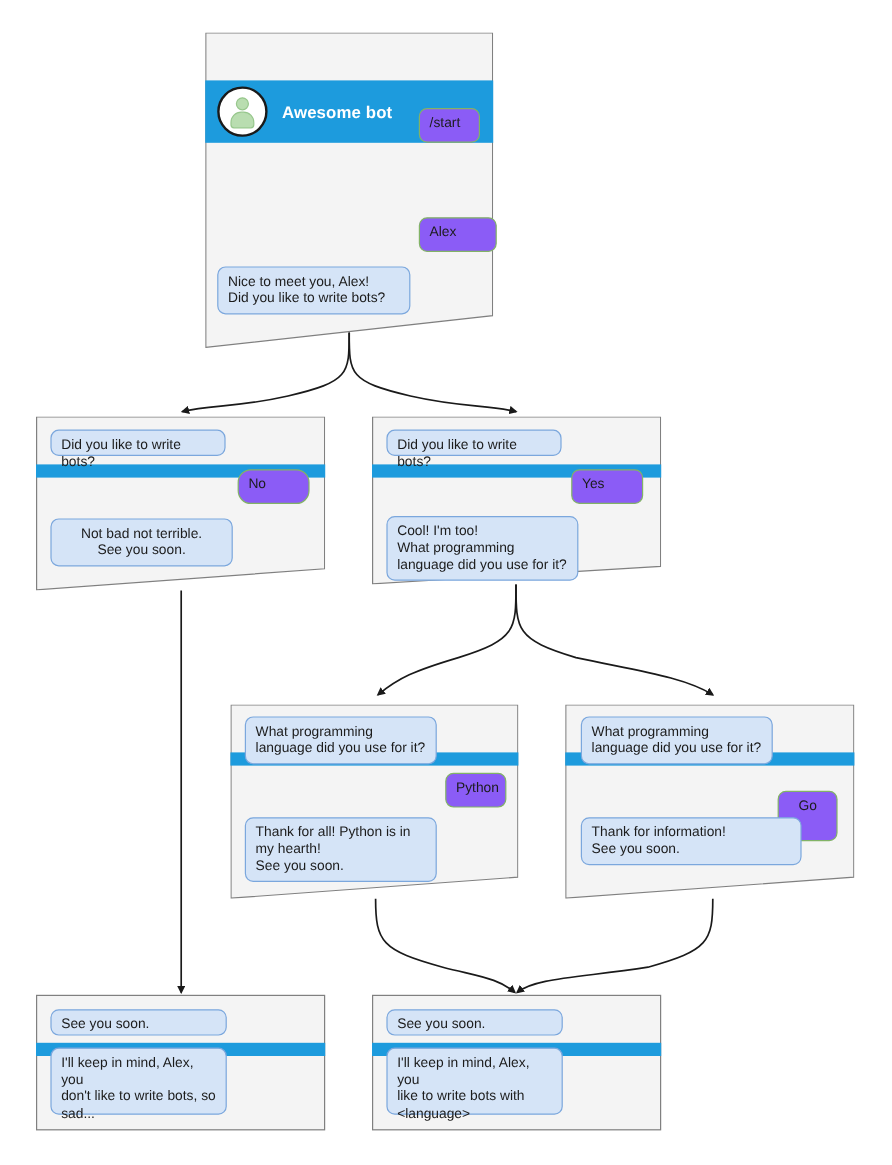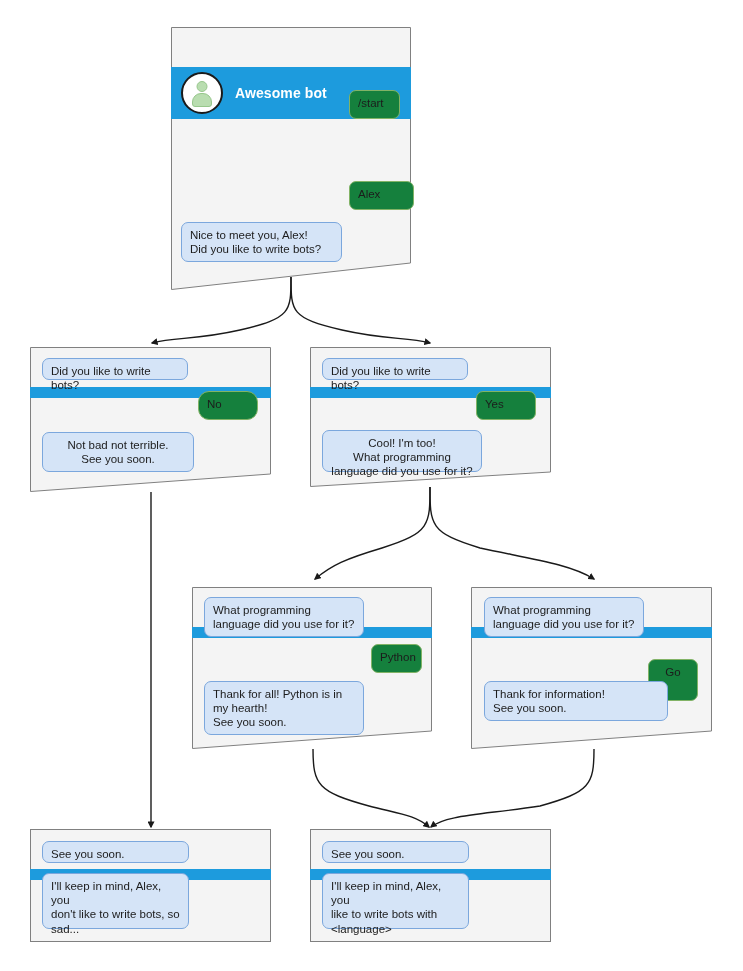--- a/index.html
+++ b/index.html
@@ -74,21 +74,21 @@
     line-height:14.2px;
     color:#1c1c1c;
     white-space:pre-line;
     border-width:1px;border-style:solid;
   }
   .bubble.in{
     background:#d5e4f7;
     border-color:#7ba7dd;
   }
   .bubble.out{
-    background:#15803d;
+    background:#8b5cf6;
     border-color:#82b366;
   }
 </style>
 </head>
 <body>
 
 <div id="canvas">
 
   <svg id="edges" viewBox="0 0 743 971" xmlns="http://www.w3.org/2000/svg">
     <defs>
@@ -144,21 +144,21 @@
   </div>
 
   <div class="node" style="left:310px;top:347px;width:241px;height:140px;">
     <svg class="skewfill" viewBox="0 0 241 140" preserveAspectRatio="none">
       <polygon points="0.5,0.5 240.5,0.5 240.5,125 0.5,139.5" fill="#f4f4f4" stroke="#808080" stroke-width="1"></polygon>
     </svg>
     <div class="header thin"></div>
     <div class="chat">
       <div class="bubble in" style="left:12px;top:11px;width:146px;height:22px;">Did you like to write bots?</div>
       <div class="bubble out" style="left:166px;top:44px;width:60px;height:29px;">Yes</div>
-      <div class="bubble in" style="left:12px;top:83px;width:160px;height:42px;text-align:center;">Cool! I'm too!
+      <div class="bubble in" style="left:12px;top:83px;width:160px;height:54px;">Cool! I'm too!
 What programming
 language did you use for it?</div>
     </div>
   </div>
 
   <div class="node" style="left:192px;top:587px;width:240px;height:162px;">
     <svg class="skewfill" viewBox="0 0 240 162" preserveAspectRatio="none">
       <polygon points="0.5,0.5 239.5,0.5 239.5,144 0.5,161.5" fill="#f4f4f4" stroke="#808080" stroke-width="1"></polygon>
     </svg>
     <div class="header thin"></div>

